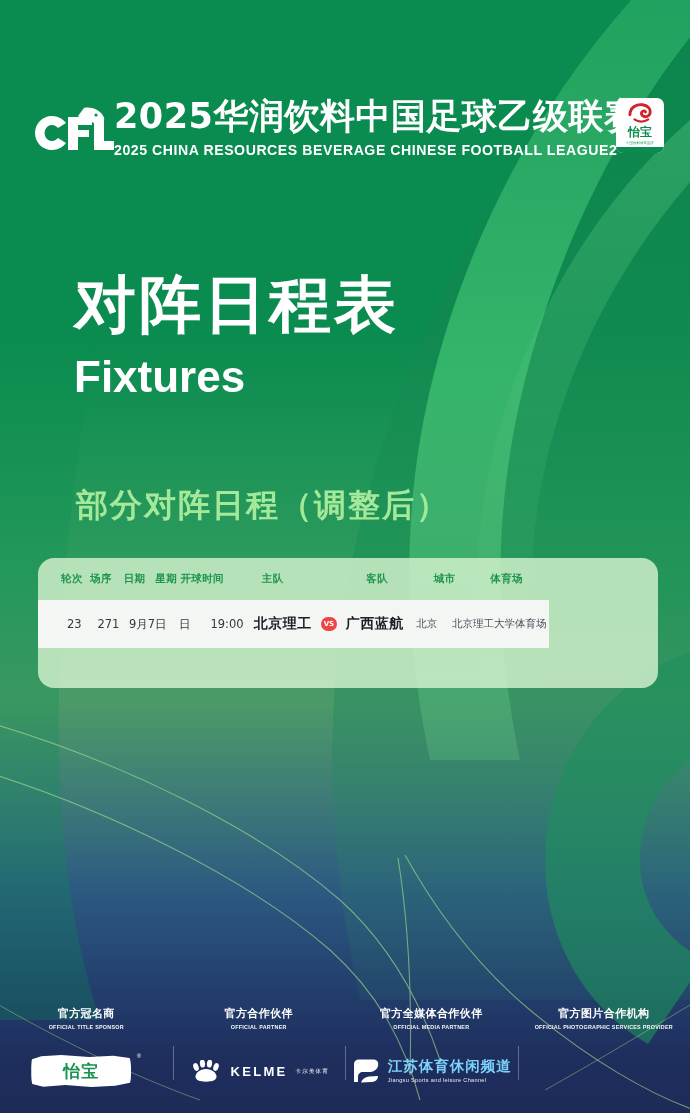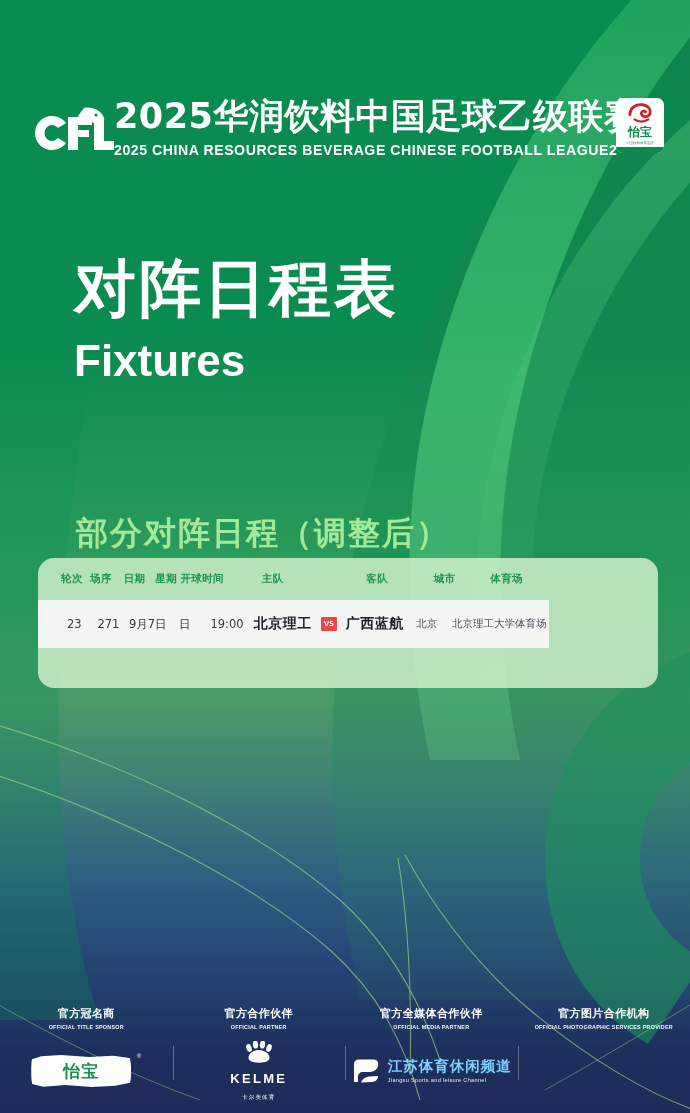--- a/index.html
+++ b/index.html
@@ -68,34 +68,34 @@
   }
   .yibao-sub {
     font-size:3.4px; color:#0a8b4f; margin-top:2.5px;
     letter-spacing:0.1px; white-space:nowrap;
   }
   .yibao-bar {
     width:100%; height:7px; background:#0a8b4f; margin-top:2px;
   }
 
   
-  .hero { position:absolute; left:74px; top:256px; }
+  .hero { position:absolute; left:74px; top:272px; }
   .hero-cn {
     font-size:62px; font-weight:bold; color:#ffffff;
     letter-spacing:3px; line-height:1.08;
     font-family:"DejaVu Sans","Liberation Sans",sans-serif;
     white-space:nowrap;
   }
   .hero-en {
     font-size:44px; font-weight:bold; color:#ffffff;
     letter-spacing:0px; line-height:1.1; margin-top:14px;
     white-space:nowrap;
   }
   .subtitle {
-    position:absolute; left:76px; top:512px;
+    position:absolute; left:76px; top:484px;
     font-size:32px; font-weight:bold; color:#a4e89a;
     letter-spacing:2px; white-space:nowrap;
     font-family:"DejaVu Sans","Liberation Sans",sans-serif;
   }
 
   
   .panel {
     position:absolute; left:38px; top:558px;
     width:620px; height:130px;
     background:rgba(212,242,205,0.82);
@@ -132,21 +132,21 @@
   .thead .c-match { display:flex; align-items:center; justify-content:center; }
   .thead .c-home { width:100px; text-align:center; }
   .thead .c-away { width:100px; text-align:center; }
   .team {
     font-size:14px; font-weight:bold; color:#1c1f26;
     font-family:"DejaVu Sans","Liberation Sans",sans-serif;
     letter-spacing:0.5px;
   }
   .vs-badge {
     width:16px; height:14px; background:#ef4444;
-    border-radius:1px; color:#fff;
+    border-radius:7px; color:#fff;
     font-size:7px; font-weight:bold;
     display:flex; align-items:center; justify-content:center;
     letter-spacing:-0.2px; flex:none;
   }
   .c-venue.body { font-size:10.5px; color:#4a4f58; }
   .c-city.body  { font-size:10.5px; color:#4a4f58; }
 
   
   .footer {
     position:absolute; left:0; bottom:0;
@@ -197,21 +197,21 @@
     font-family:"DejaVu Sans","Liberation Sans",sans-serif;
     letter-spacing:1px;
   }
   .logo-yibao .reg {
     position:absolute; right:0px; top:2px;
     font-size:6px; color:#ffffff;
   }
 
   
   .logo-kelme {
-    display:flex; flex-direction:column; align-items:center; gap:8px;
+    display:flex; flex-direction:row; align-items:center; gap:8px;
   }
   .kelme-paw { width:34px; height:22px; }
   .kelme-word {
     font-size:13px; font-weight:bold; color:#ffffff;
     letter-spacing:2.3px;
     font-family:"Liberation Sans",sans-serif;
   }
   .kelme-cn {
     font-size:5.5px; color:#ffffff; letter-spacing:1.2px;
     font-family:"DejaVu Sans","Liberation Sans",sans-serif;

